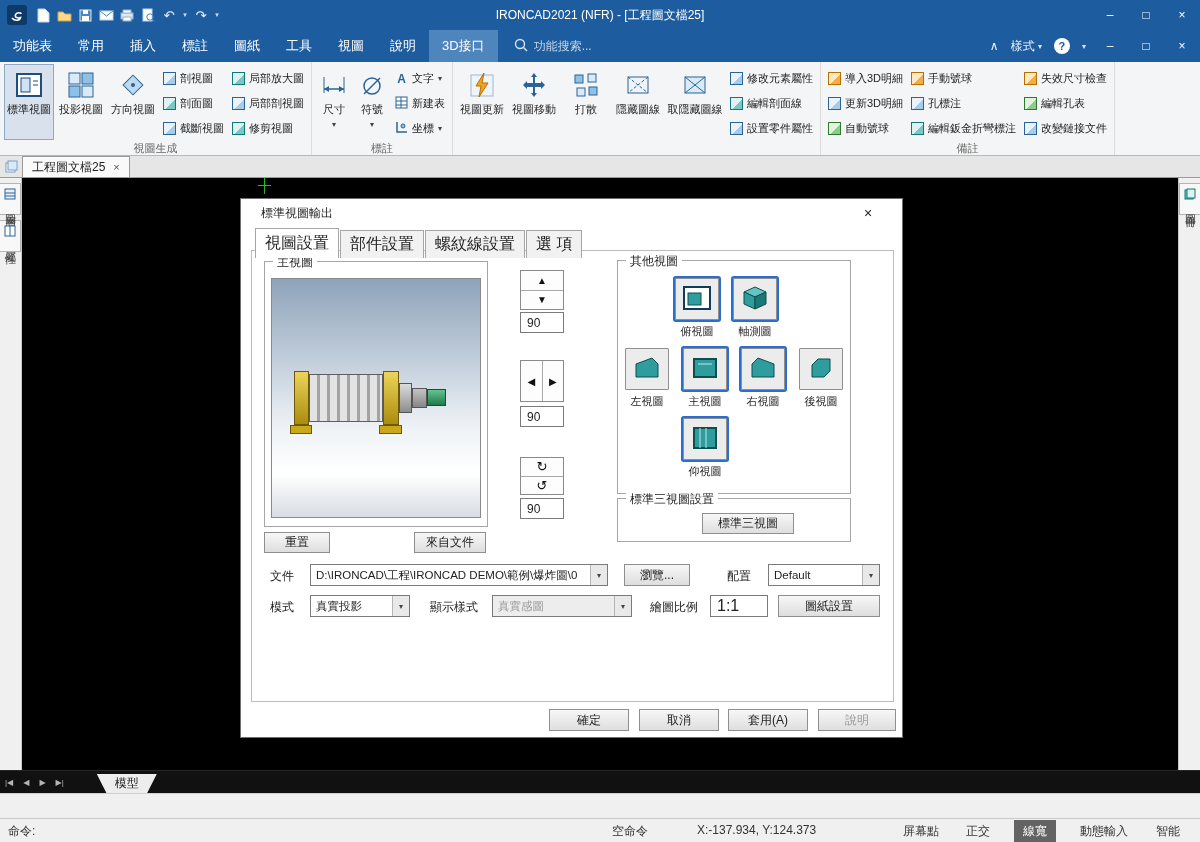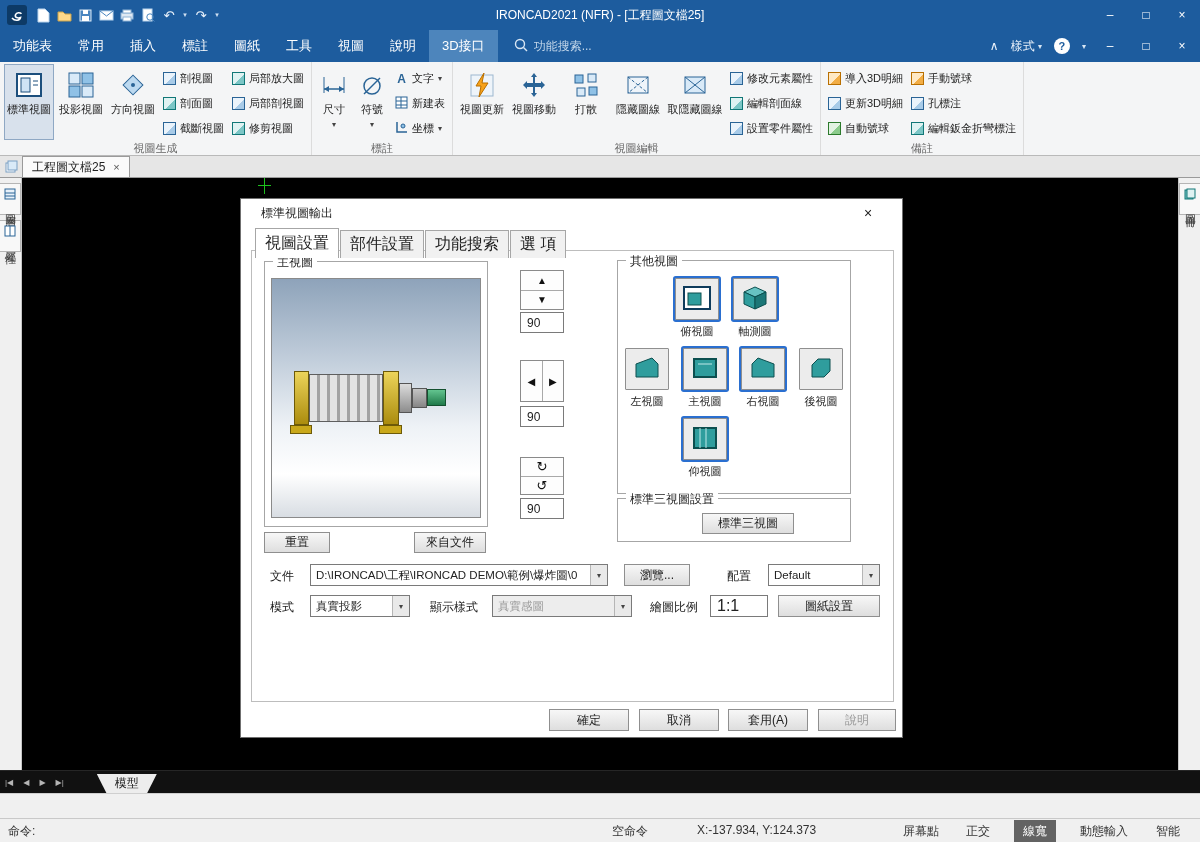--- a/index.html
+++ b/index.html
@@ -407,21 +407,20 @@
         <div class="rbs">
             <span class="ic t"></span>
             <span>編輯剖面線</span>
           </div>
         <div class="rbs">
             <span class="ic"></span>
             <span>設置零件屬性</span>
           </div>
       </div>
     </div>
-    <div class="rg-label">視圖編輯</div>
   </div>
 
   <div class="rgroup">
     <div class="rg-body">
       <div class="rcol">
         <div class="rbs">
             <span class="ic o"></span>
             <span>導入3D明細</span>
           </div>
         <div class="rbs">
@@ -438,20 +437,34 @@
             <span class="ic o"></span>
             <span>手動號球</span>
           </div>
         <div class="rbs">
             <span class="ic"></span>
             <span>孔標注</span>
           </div>
         <div class="rbs">
             <span class="ic t"></span>
             <span>編輯鈑金折彎標注</span>
+          </div>
+      </div>
+      <div class="rcol">
+        <div class="rbs">
+            <span class="ic o"></span>
+            <span>失效尺寸檢查</span>
+          </div>
+        <div class="rbs">
+            <span class="ic g"></span>
+            <span>編輯孔表</span>
+          </div>
+        <div class="rbs">
+            <span class="ic"></span>
+            <span>改變鏈接文件</span>
           </div>
       </div>
     </div>
     <div class="rg-label">備註</div>
   </div>
 </div>
 
 <div class="doctabbar">
   <span class="dtb-icon">
       <svg width="13" height="13">
@@ -490,21 +503,21 @@
     <div class="xhair-h"></div>
 
     <div class="dialog">
       <div class="dlg-title">
         <span>標準視圖輸出</span>
         <span class="dlg-close">×</span>
       </div>
       <div class="dlg-tabs">
         <span class="dlg-tab active">視圖設置</span>
         <span class="dlg-tab">部件設置</span>
-        <span class="dlg-tab">功能搜索</span>
+        <span class="dlg-tab">螺紋線設置</span>
         <span class="dlg-tab">選 項</span>
       </div>
 
       <div class="dlg-page">
 
         <div class="gbox" style="left:12px;top:10px;width:224px;height:266px;">
           <span class="gb-label">主視圖</span>
           <div class="preview">
             <div class="mp m-capL"></div>
             <div class="mp m-body"></div>

